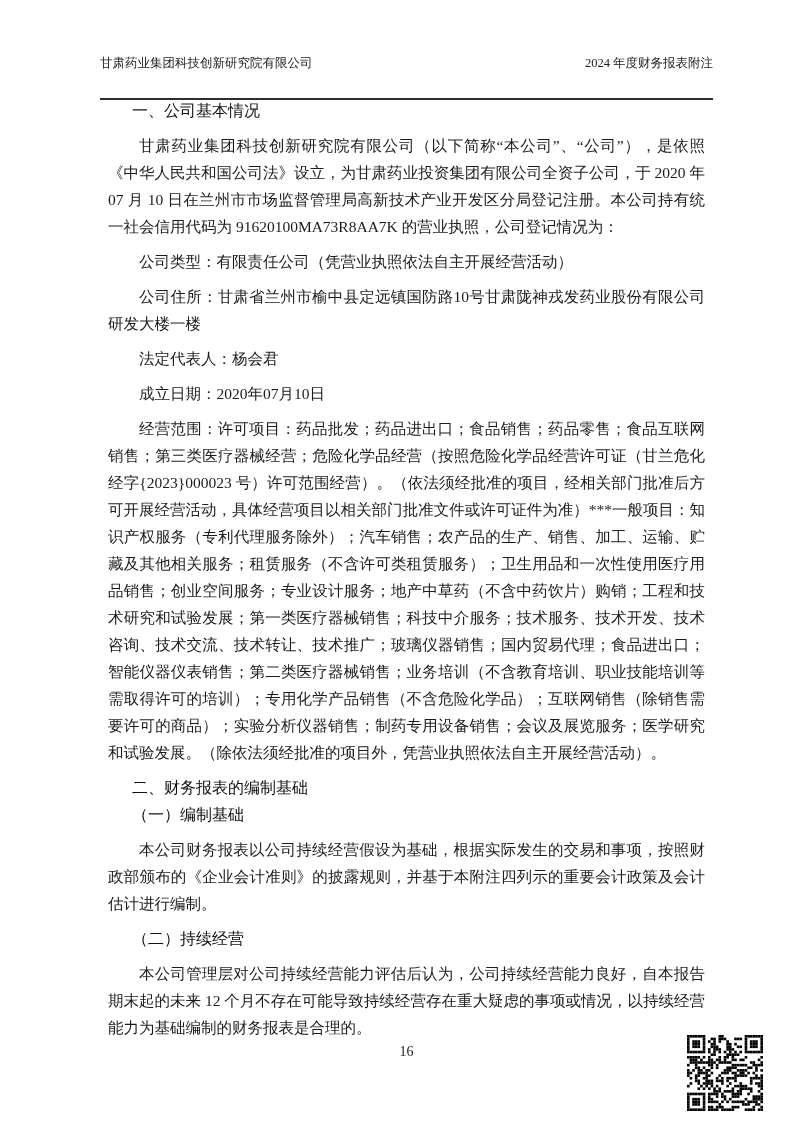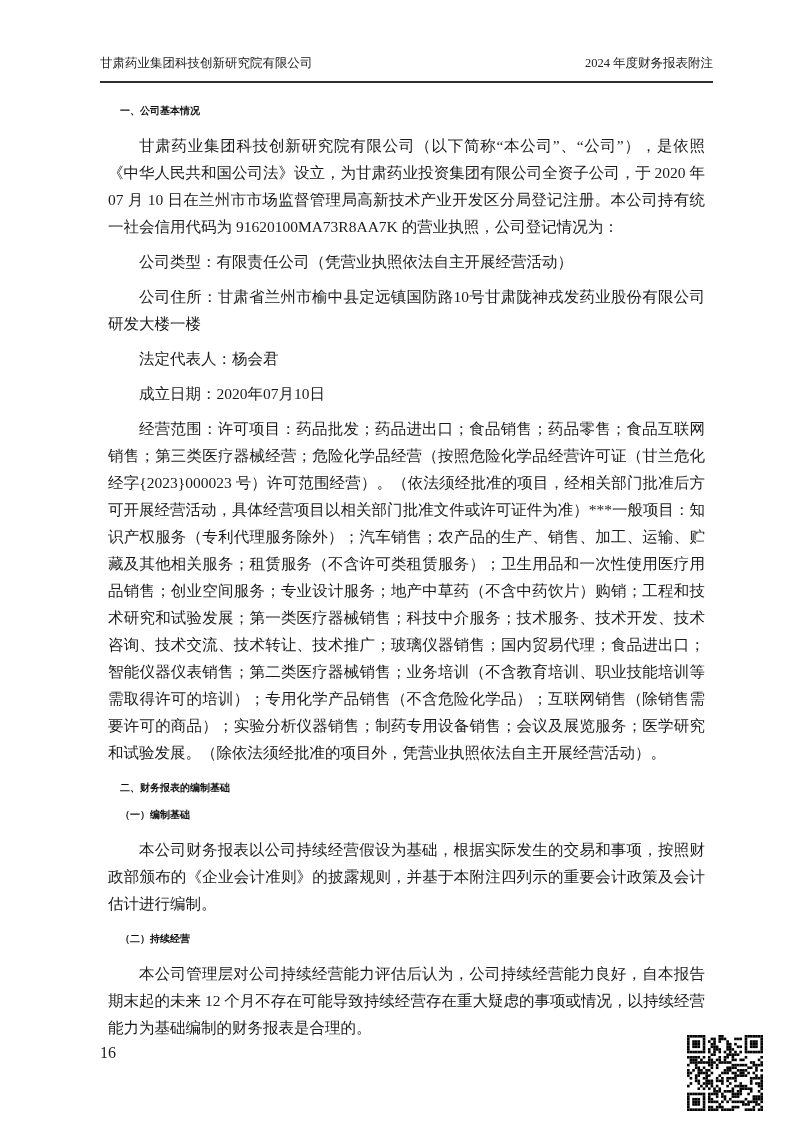--- a/index.html
+++ b/index.html
@@ -11,21 +11,21 @@
     font-family:"Liberation Serif","DejaVu Serif",serif;
     overflow:hidden;
   }
   
   .header{
     position:absolute;
     top:55px;left:100px;width:613px;
     display:flex;justify-content:space-between;align-items:flex-end;
     font-size:12.5px;
     color:#222;
-    padding-bottom:9px;
+    padding-bottom:26px;
     border-bottom:2px solid #2e2e2e;
   }
   
   .content{
     position:absolute;
     top:97px;left:100px;width:613px;
     font-size:15.5px;
     line-height:27px;
     text-align:justify;
   }
@@ -33,37 +33,37 @@
     font-size:27px;
     font-weight:bold;
     letter-spacing:3px;
     text-align:center;
     text-indent:0;
     margin:8px 0 26px 0;
     line-height:36px;
     color:#111;
   }
   .h1,.h2{
-    font-weight:bold;
-    font-size:10px;
+    font-weight:normal;
+    font-size:16px;
     margin:0;
     text-indent:2em;
     line-height:27px;
     color:#111;
   }
   .para{
     margin:8px;
     text-indent:2em;
   }
   
   .footer{
     position:absolute;
     top:1044px;left:100px;width:613px;
-    text-align:left;
-    font-size:16px;
+    text-align:center;
+    font-size:14px;
     color:#222;
   }
   
   .qr{
     position:absolute;
     top:1035px;left:687px;
     width:76px;height:76px;
   }
 </style>
 </head>

